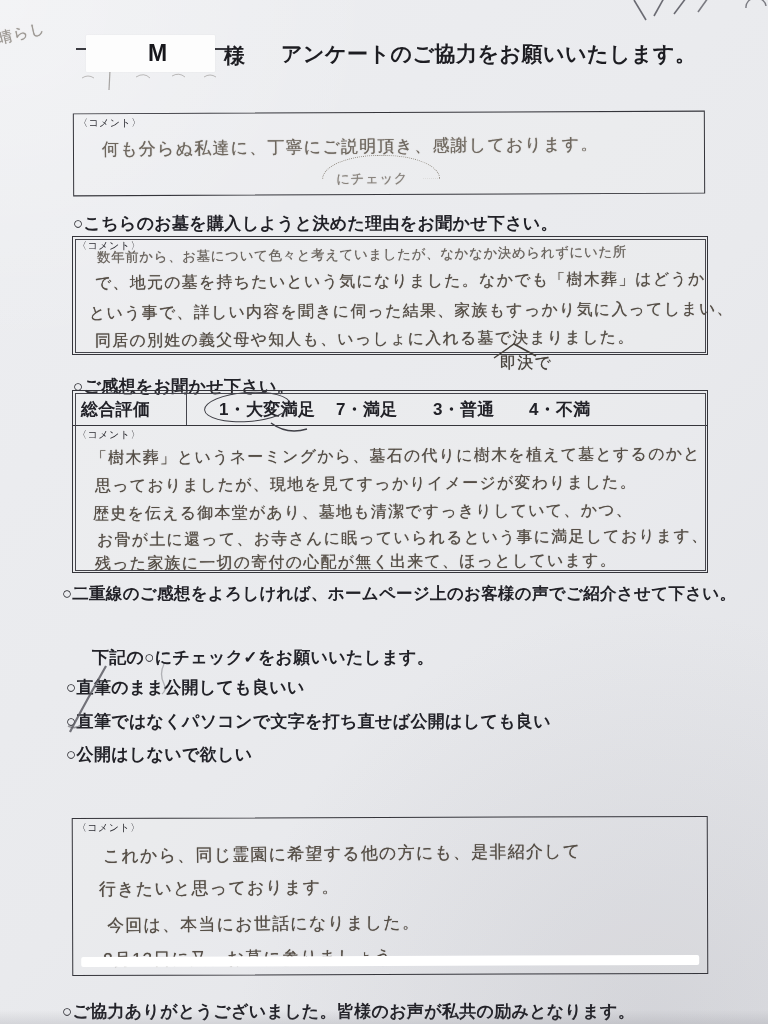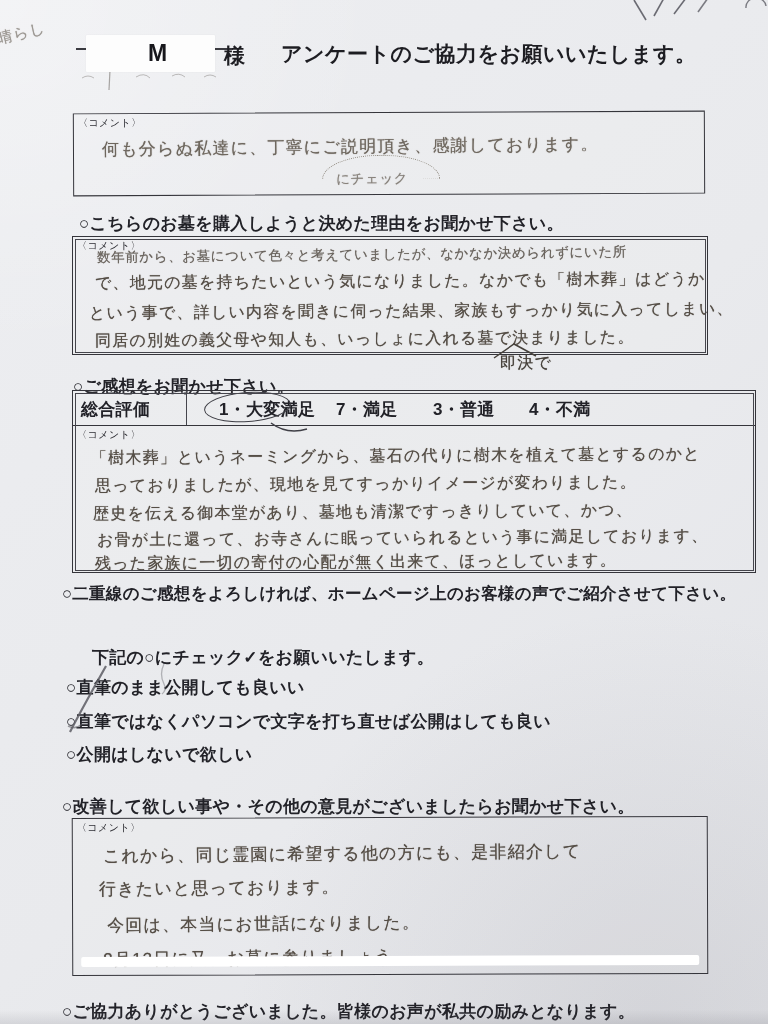--- a/index.html
+++ b/index.html
@@ -96,38 +96,38 @@
   <div class="abs title" style="left:281px; top:40px;">アンケートのご協力をお願いいたします。</div>
 
 
   <div class="box" style="left:73px; top:112px; width:632px; height:83px; transform:rotate(-0.25deg);">
     <div class="clabel">〈コメント〉</div>
     <div class="abs hw hw-light" style="left:28px; top:22px; font-size:17px;">何も分らぬ私達に、丁寧にご説明頂き、感謝しております。</div>
     <div class="arc" style="left:248px; top:42px;"></div>
     <div class="abs hw hw-light hw-sm" style="left:262px; top:57px; opacity:0.8;">にチェック</div>
   </div>
 
-  <div class="abs q" style="left:73px; top:212px;margin-left:6px;">○こちらのお墓を購入しようと決めた理由をお聞かせ下さい。</div>
+  <div class="abs q" style="left:73px; top:212px;">○こちらのお墓を購入しようと決めた理由をお聞かせ下さい。</div>
 
   <div class="box double" style="left:72px; top:236px; width:636px; height:119px;">
     <div class="clabel">〈コメント〉</div>
     <div class="abs hw hw-sm" style="left:24px; top:9px; opacity:0.85; transform:rotate(-0.6deg);">数年前から、お墓について色々と考えていましたが、なかなか決められずにいた所</div>
     <div class="abs hw" style="left:22px; top:34px;">で、地元の墓を持ちたいという気になりました。なかでも「樹木葬」はどうか</div>
     <div class="abs hw" style="left:16px; top:64px;">という事で、詳しい内容を聞きに伺った結果、家族もすっかり気に入ってしまい、</div>
     <div class="abs hw" style="left:22px; top:92px;">同居の別姓の義父母や知人も、いっしょに入れる墓で決まりました。</div>
   </div>
 
   <svg style="left:492px; top:342px;" width="46" height="18" viewBox="0 0 46 18">
     <path d="M2 16 L22 2 L44 14" stroke="#46413b" stroke-width="1.5" fill="none"></path>
   </svg>
   <div class="abs hw" style="left:500px; top:353px; font-size:16px; color:#46413b;">即決で</div>
 
   <div class="abs q" style="left:73px; top:375px;">○ご感想をお聞かせ下さい。</div>
 
-  <div class="box double" style="left:72px; top:390px; width:684px; height:183px;">
+  <div class="box double" style="left:72px; top:390px; width:636px; height:183px;">
 
     <div style="position:absolute; left:0; top:0; width:100%; height:35px; border-bottom:1.4px solid #35353b;">
       <div class="abs q" style="left:8px; top:7px; font-weight:600;">総合評価</div>
       <div style="position:absolute; left:113px; top:0; width:1.2px; height:100%; background:#45454c;"></div>
       <div class="abs q" style="left:146px; top:7px; font-weight:600;">1・大変満足</div>
       <div class="abs q" style="left:263px; top:7px; font-weight:600;">7・満足</div>
       <div class="abs q" style="left:360px; top:7px; font-weight:600;">3・普通</div>
       <div class="abs q" style="left:456px; top:7px; font-weight:600;">4・不満</div>
 
       <div class="ellipse" style="left:131px; top:1px; width:87px; height:30px;"></div>
@@ -156,21 +156,20 @@
   <div class="abs q" style="left:66px; top:743px;">
     <span>○</span><span>公開はしないで欲しい</span>
   </div>
 
   <svg style="left:58px; top:660px;" width="140" height="80" viewBox="0 0 140 80">
     <path d="M12 72 Q 20 56 48 6" stroke="#5d5d64" stroke-width="2.2" fill="none" opacity="0.85"></path>
     <path d="M10 66 q 8 4 14 -2" stroke="#5d5d64" stroke-width="1.6" fill="none" opacity="0.6"></path>
     <path d="M106 4 q -5 10 0 20 q 3 6 -2 10" stroke="#6a6a72" stroke-width="1.3" fill="none" opacity="0.45"></path>
   </svg>
 
-  <div class="abs q" style="left:62px; top:795px;">○改善して欲しい事や・その他の意見がございましたらお聞かせ下さい。</div>
 
   <div class="box" style="left:72px; top:817px; width:636px; height:158px; transform:rotate(-0.2deg);">
     <div class="clabel">〈コメント〉</div>
     <div class="abs hw" style="left:30px; top:24px; font-size:17px;">これから、同じ霊園に希望する他の方にも、是非紹介して</div>
     <div class="abs hw" style="left:26px; top:58px; font-size:17px;">行きたいと思っております。</div>
     <div class="abs hw" style="left:34px; top:94px; font-size:17px;">今回は、本当にお世話になりました。</div>
     <div class="abs hw" style="left:30px; top:128px; font-size:17px;">8月13日に又、お墓に参りましょう。</div>
     <div class="redact" style="left:8px; bottom:8px; width:618px; height:10px;"></div>
   </div>
 

